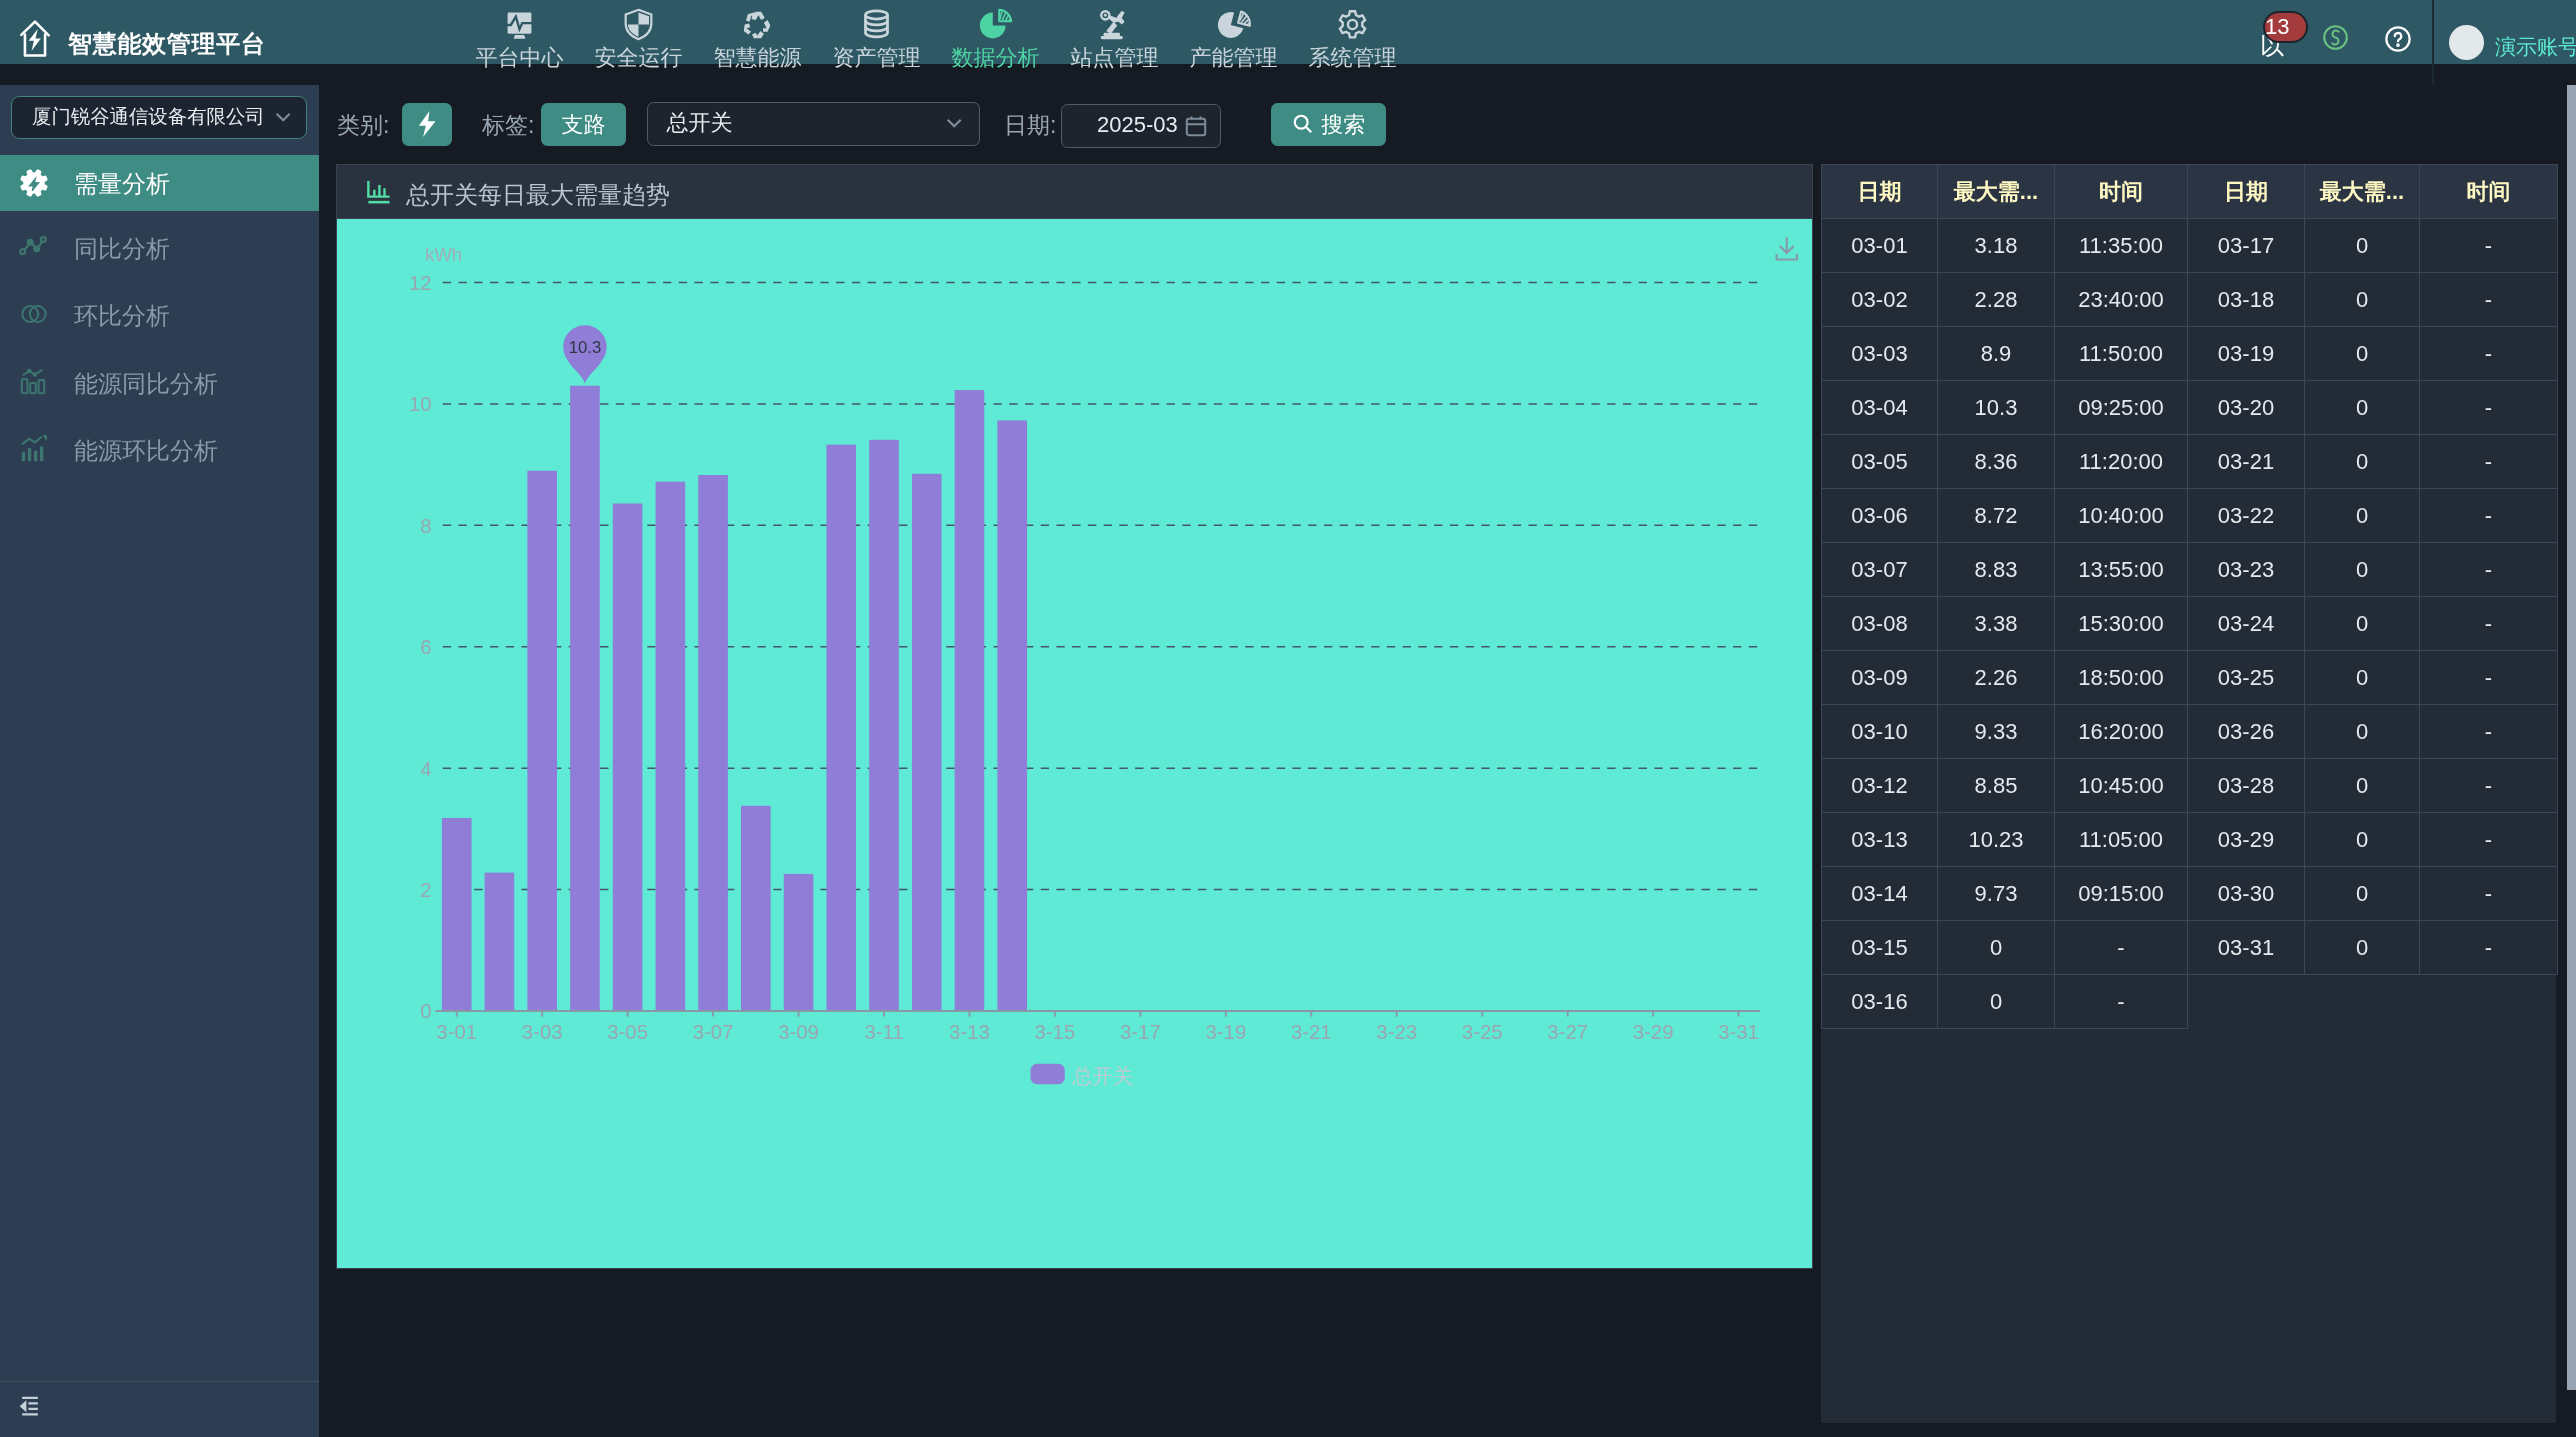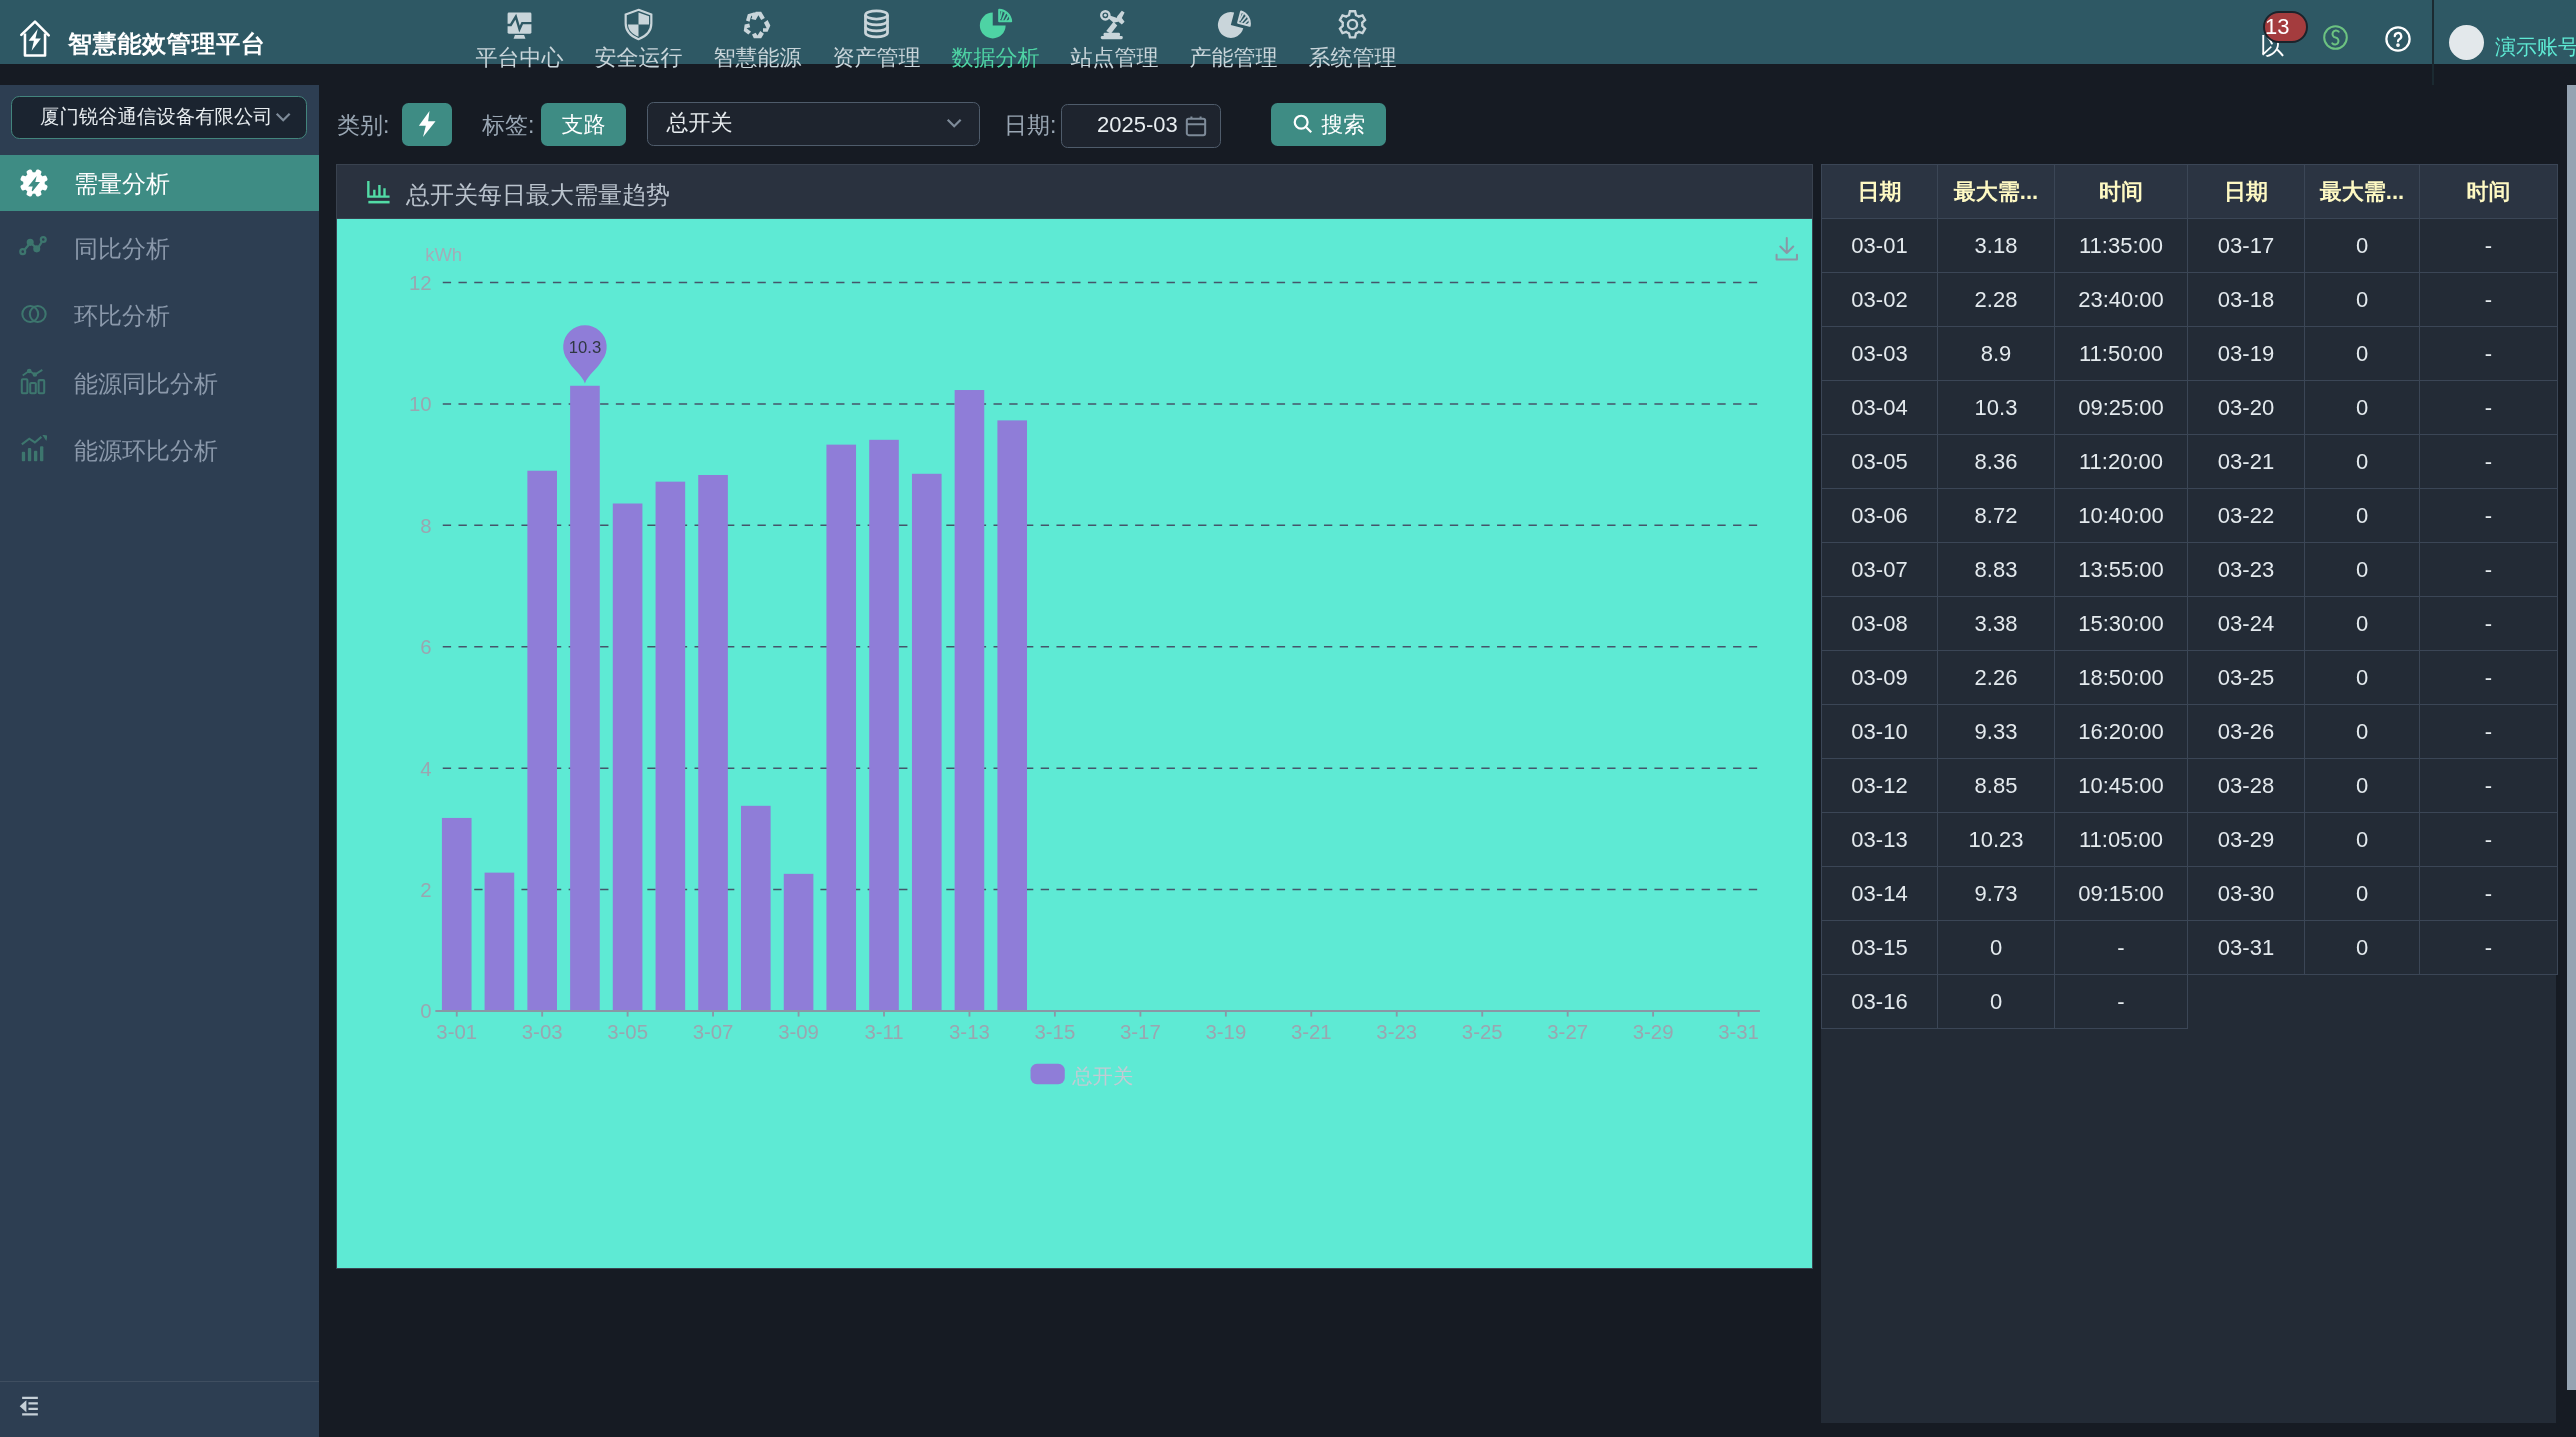--- a/index.html
+++ b/index.html
@@ -12,21 +12,21 @@
 .nav-item .nic{height:46px;padding-top:8.3px}
 .nav-item .nlb{font-size:22px;line-height:24px}
 .nav-item.active{color:#4ed3a4}
 .nright{}
 .bellwrap{position:absolute;left:2260px;top:30px;color:#fff;font-size:24px}
 .badge{position:absolute;left:2263px;top:11px;width:45px;height:32px;background:#a43c3e;border:2.8px solid #1b232b;border-radius:16.7px;color:#fff;font-size:22px;text-align:left;line-height:28px}
 .navdiv{position:absolute;left:2432px;top:0;width:1.9px;height:85px;background:#1b2a31}
 .avatar{position:absolute;left:2449px;top:25px;width:35px;height:35px;border-radius:50%;background:#e3e8eb}
 .uname{position:absolute;left:2495px;top:33px;font-size:21px;color:#5eead4;white-space:nowrap}
 #side{position:absolute;left:0;top:85px;width:319px;height:1352px;background:#2d3e52}
-.company{position:absolute;left:11px;top:11px;width:296px;height:43px;background:#1b2430;border:1.9px solid #43857d;border-radius:8.3px;color:#e8edf0;font-size:19.4px;line-height:39px;padding-left:28px;white-space:nowrap}
+.company{position:absolute;left:11px;top:11px;width:296px;height:43px;background:#1b2430;border:1.9px solid #43857d;border-radius:8.3px;color:#e8edf0;font-size:19.4px;line-height:39px;padding-left:20px;white-space:nowrap}
 .cchev{position:absolute;right:13px;top:0px;color:#7e8b99;font-size:18.5px}
 .m-item{position:absolute;left:0;width:319px;height:56px;color:#8b99ab;font-size:24px}
 .m-act{background:#3e8c84;color:#fff}
 .mic{position:absolute;left:18.5px;top:13px}
 .mtx{position:absolute;left:74px;top:13px}
 .sfoot{position:absolute;left:0;top:1296px;width:319px;height:56px;border-top:0.9px solid #3f4e60}
 .flabel{position:absolute;font-size:23px;color:#9aa7b4}
 .fbtn{position:absolute;background:#3e8c84;border-radius:6.5px;color:#fff;font-size:22px;text-align:center}
 .fsel{position:absolute;background:#1e242e;border:1.9px solid #4f5c6b;border-radius:6.5px;color:#e8edf0;font-size:22px}
 #chartp{position:absolute;left:336px;top:164px;width:1477px;height:1105px;background:#5eead4;border:0.9px solid #39424f}

